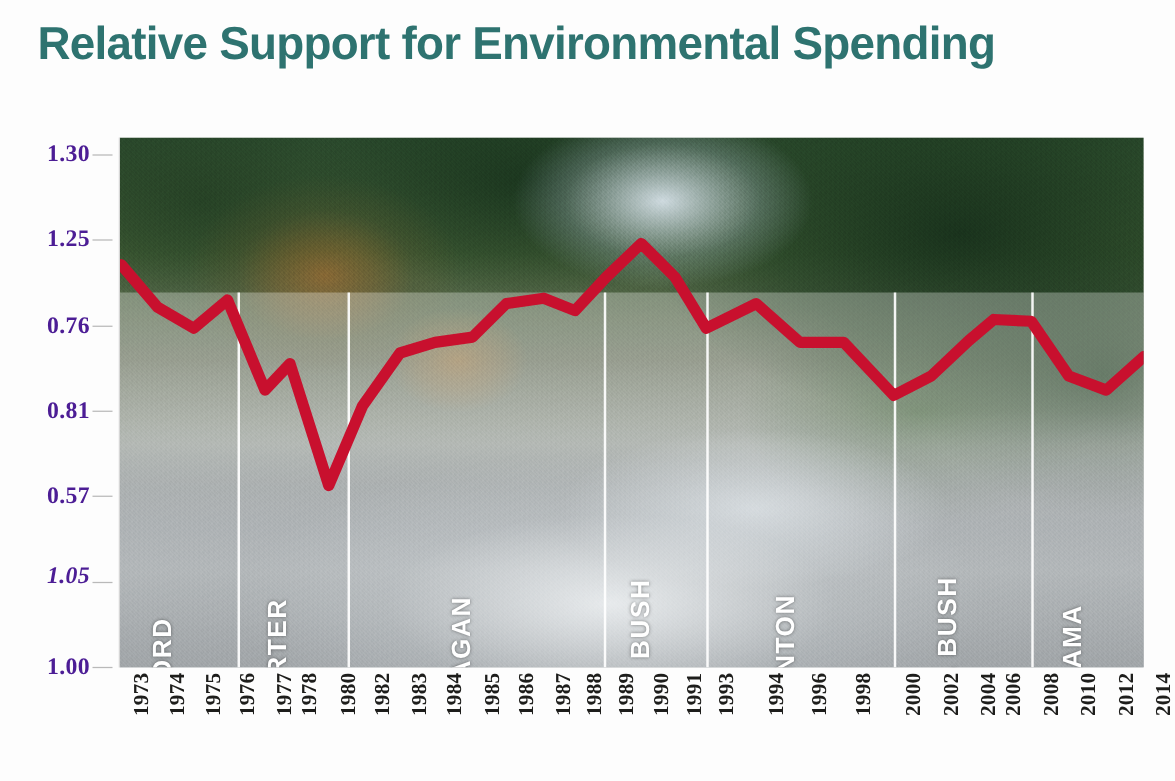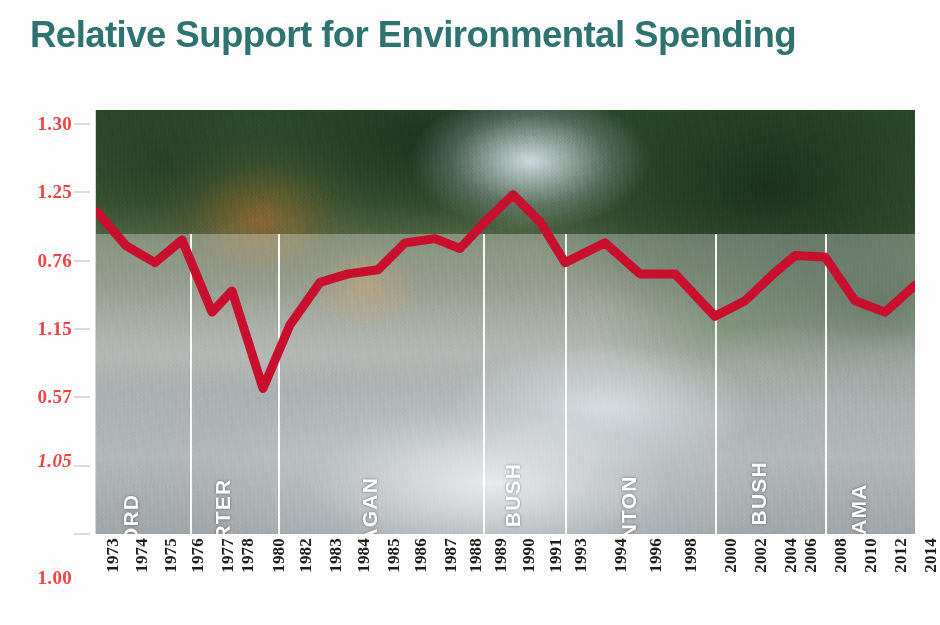--- a/index.html
+++ b/index.html
@@ -112,21 +112,21 @@
   }
 
   
   #y-axis-labels { position: absolute; left: 0; top: 110px; width: 96px; height: 424px; }
   .y-tick {
     position: absolute;
     right: 24px;
     transform: translateY(-50%);
     font-size: 19px;
     font-weight: bold;
-    color: #ef4444;
+    color: #4c1d95;
     font-family: "Liberation Serif", serif;
     letter-spacing: 0.3px;
   }
   .y-tick-dash {
     position: absolute;
     right: 6px;
     width: 16px;
     height: 1px;
     background: #b9b9b9;
     transform: translateY(-50%);
@@ -169,27 +169,27 @@
 
   <div id="chart-title">Relative Support for Environmental Spending</div>
 
   <div id="y-axis-labels">
       <div class="y-tick" style="top: 14px;">1.30</div>
       <div class="y-tick-dash" style="top: 14px;"></div>
       <div class="y-tick" style="top: 82px;">1.25</div>
       <div class="y-tick-dash" style="top: 82px;"></div>
       <div class="y-tick" style="top: 151px;">0.76</div>
       <div class="y-tick-dash" style="top: 151px;"></div>
-      <div class="y-tick" style="top: 219px;">1.15</div>
+      <div class="y-tick" style="top: 219px;">0.81</div>
       <div class="y-tick-dash" style="top: 219px;"></div>
       <div class="y-tick" style="top: 287px;">0.57</div>
       <div class="y-tick-dash" style="top: 287px;"></div>
       <div class="y-tick" style="top: 351px; font-style: italic;">1.05</div>
       <div class="y-tick-dash" style="top: 356px;"></div>
-      <div class="y-tick" style="top: 424px; margin-top: 44px;">1.00</div>
+      <div class="y-tick" style="top: 424px;">1.00</div>
       <div class="y-tick-dash" style="top: 424px;"></div>
     </div>
   <div id="axis-left-line"></div>
 
   <div id="plot-area">
     <div id="photo-backdrop"></div>
     <div id="photo-noise"></div>
     <div id="pres-panels">
         <div class="pres-panel first" style="left: 0px; width: 94px; height: 300px;">
           <div class="pres-label">FORD</div>

